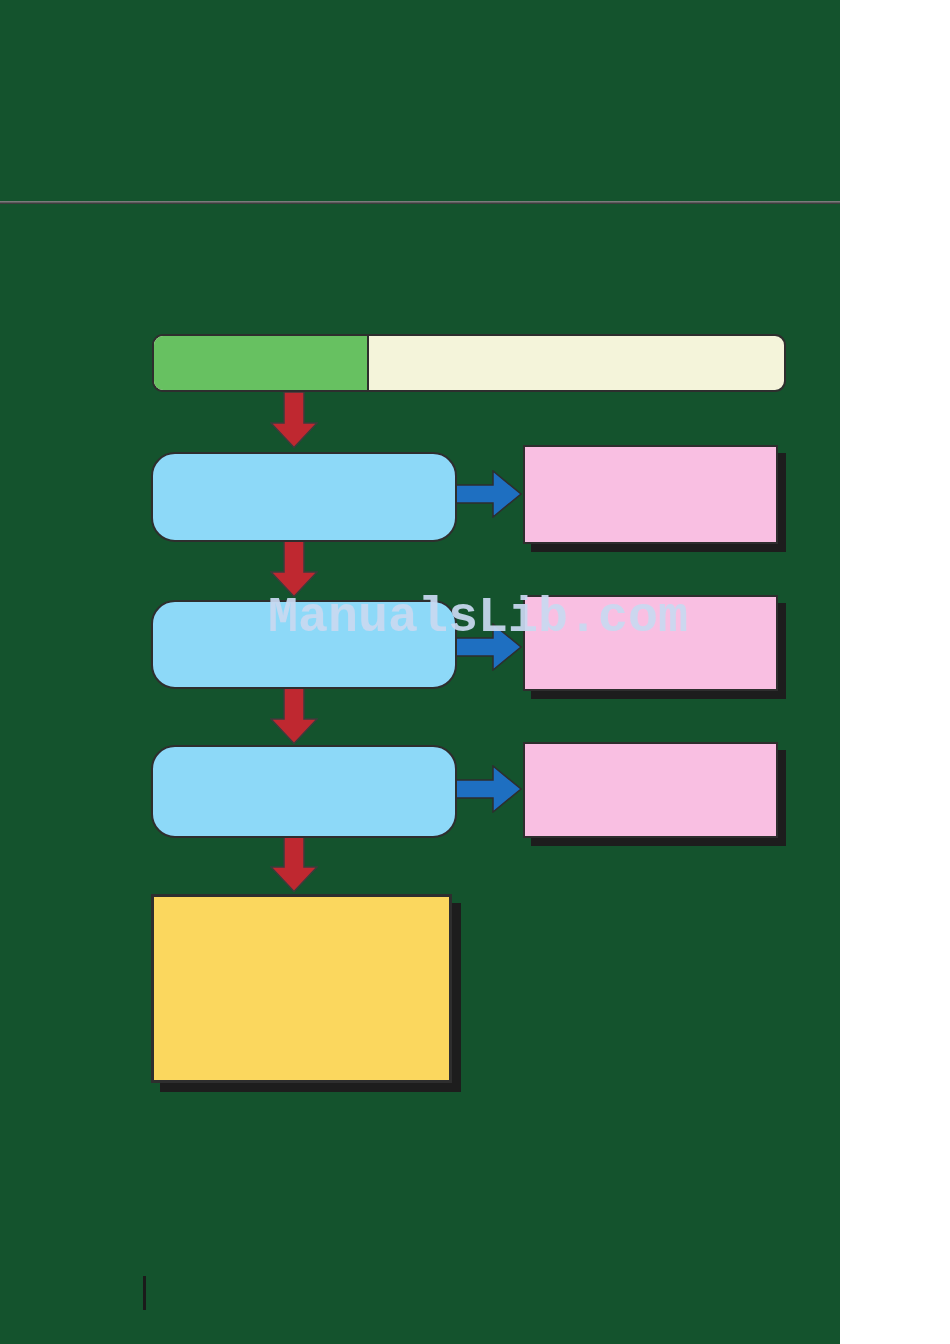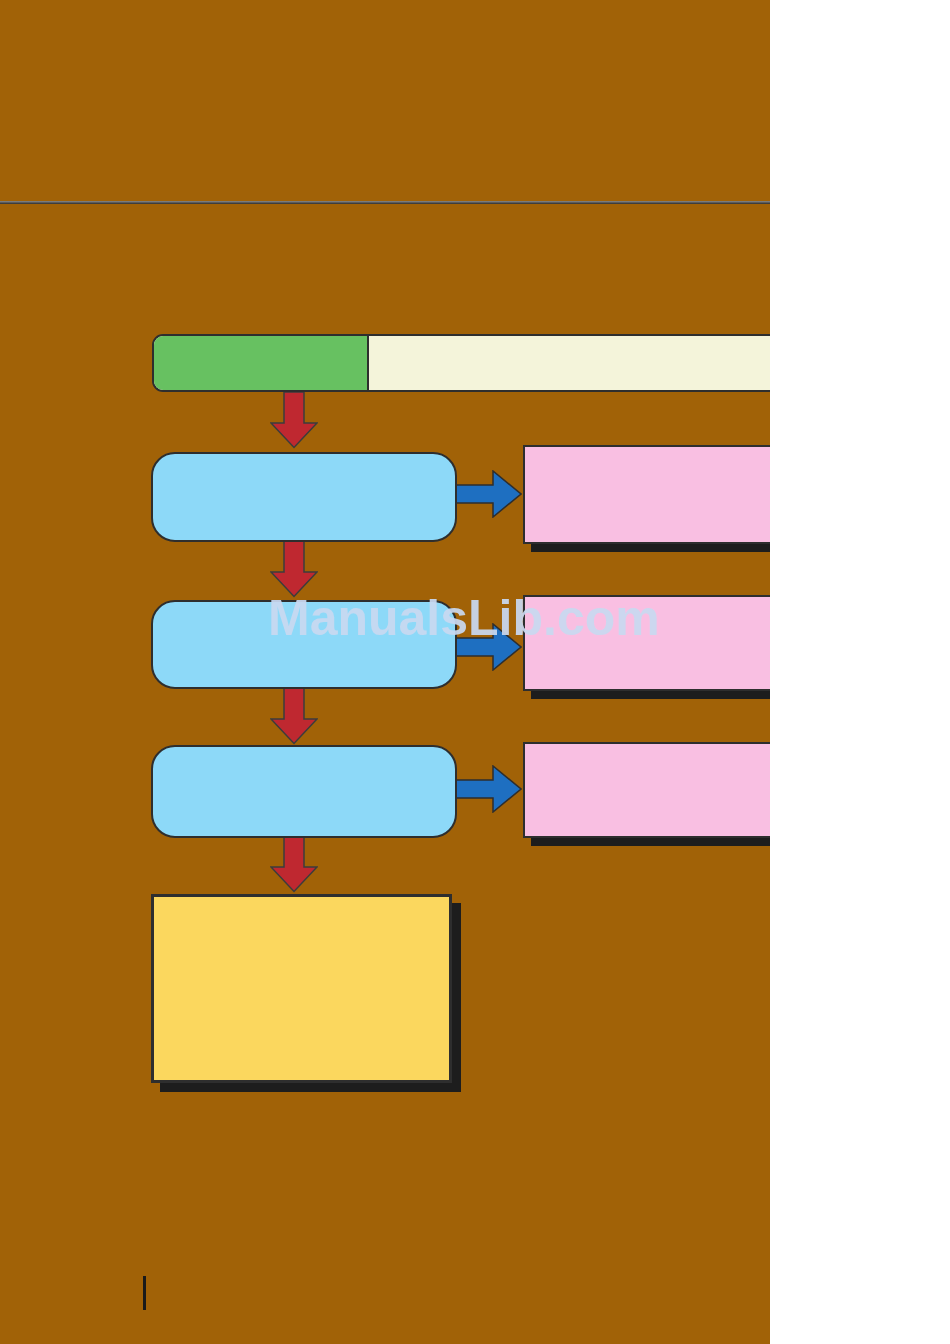--- a/index.html
+++ b/index.html
@@ -1,22 +1,22 @@
 <!DOCTYPE html>
 <html style="--green: #67c161; --cream: #f4f4da; --blue-box: #8dd9f8; --pink: #f9bfe2; --yellow: #fbd75e; --red-arrow: #bf2830; --blue-arrow: #1e6fc1; --shadow: #1d1d1d; --watermark: #c9d9f1;"><head>
 <meta charset="utf-8">
 <style>
   html, body { margin: 0; padding: 0; background: #ffffff; }
   .page {
     position: relative;
-    width: 770px;
+    width: 840px;
     height: 1344px;
-    background: #a16207;
+    background: #14532d;
     overflow: hidden;
-    font-family: Liberation Sans, sans-serif;
+    font-family: Liberation Mono, monospace;
   }
 
   
   .top-rule {
     position: absolute;
     left: 0; top: 201px;
     width: 950px; height: 3px;
     background: linear-gradient(#8a8a8a, #2e2e2e);
   }
 

